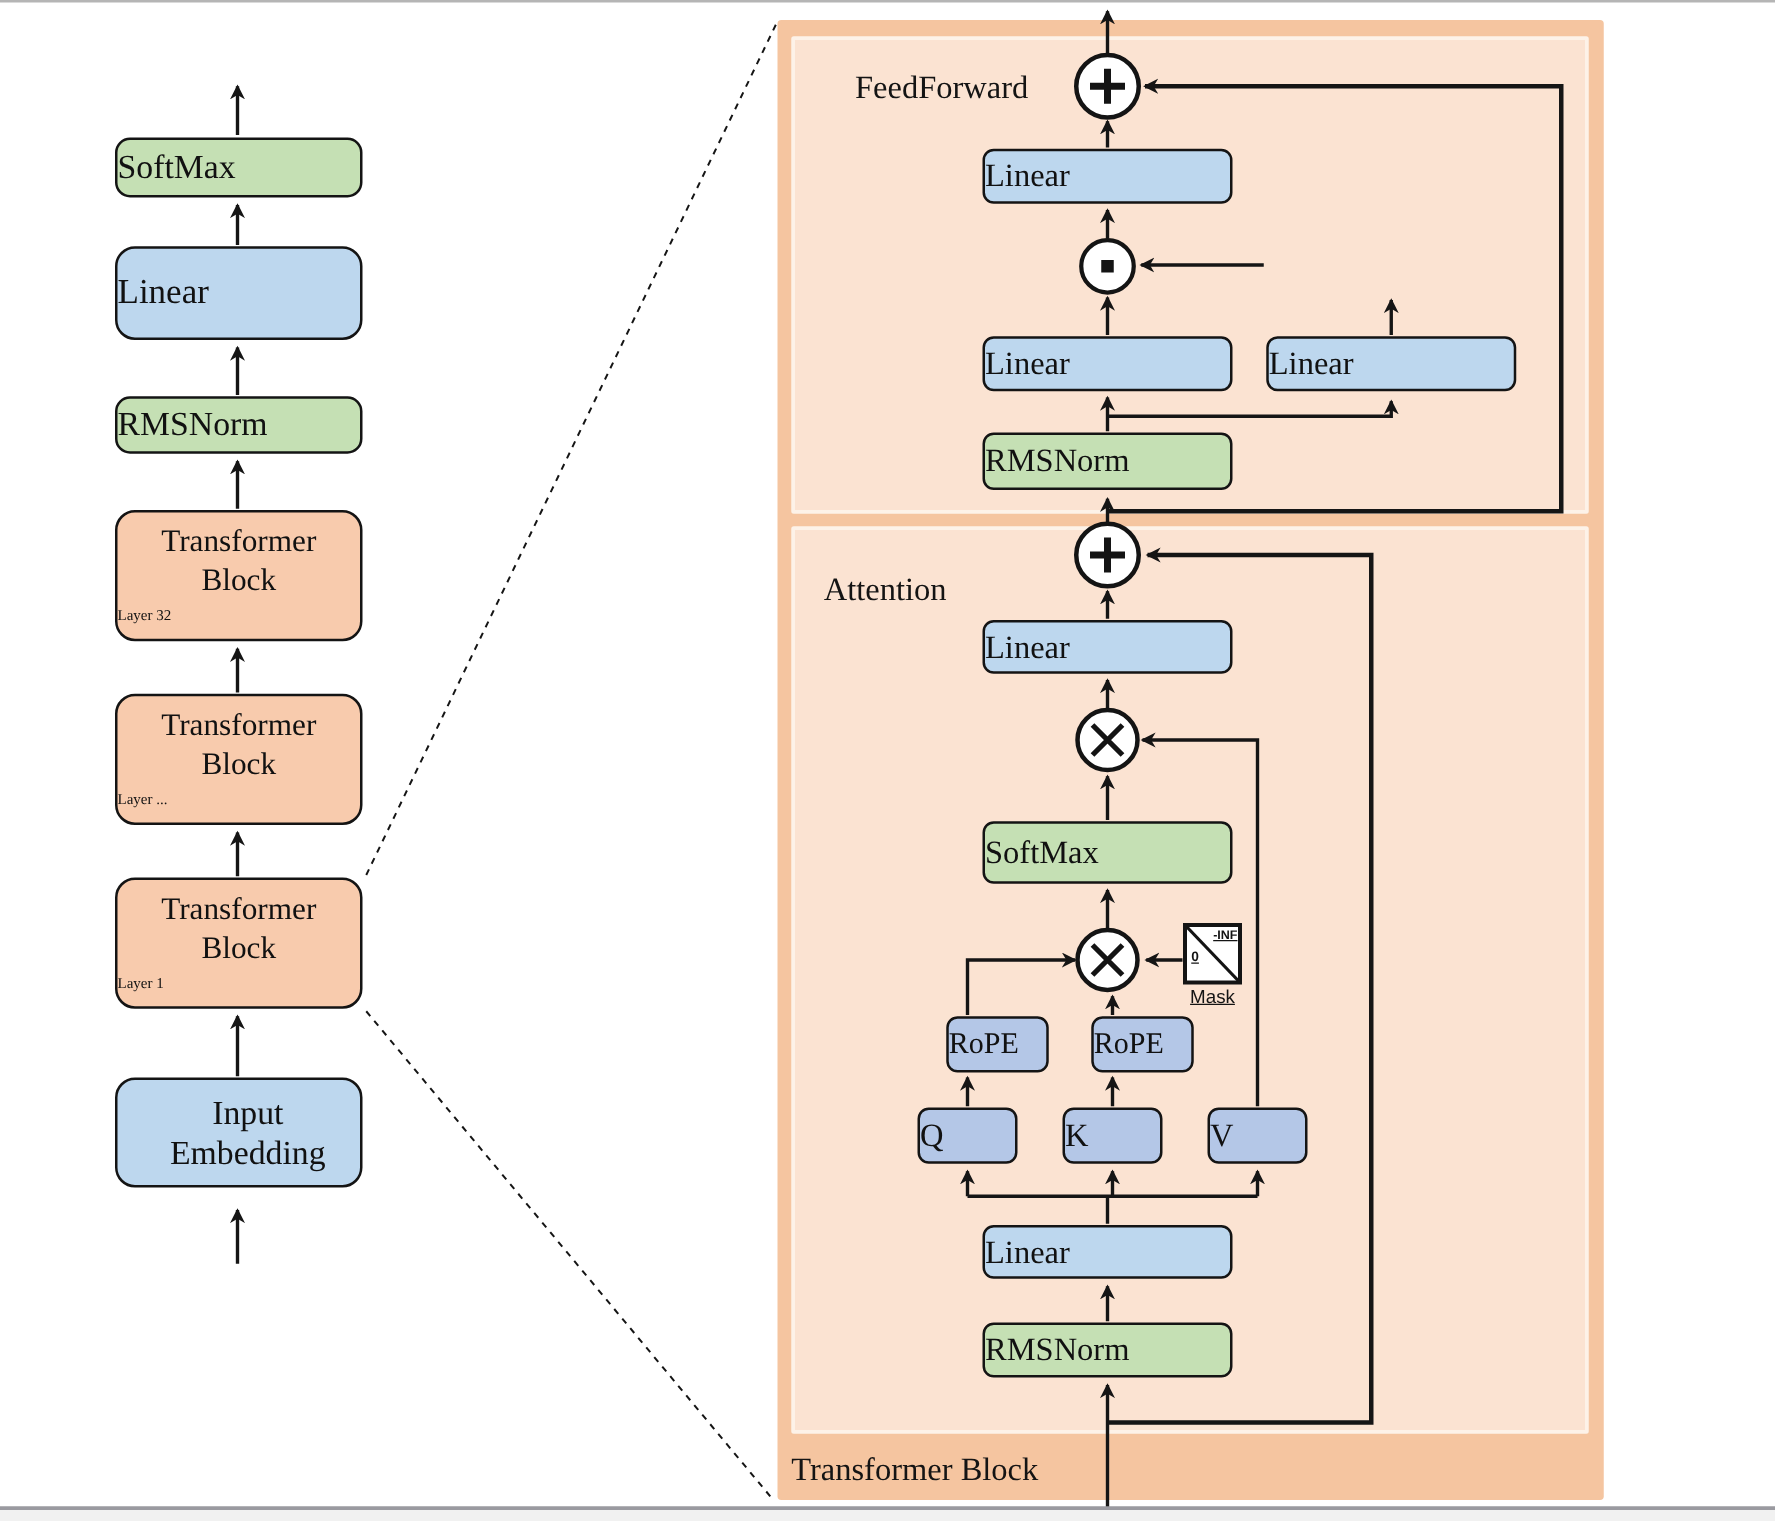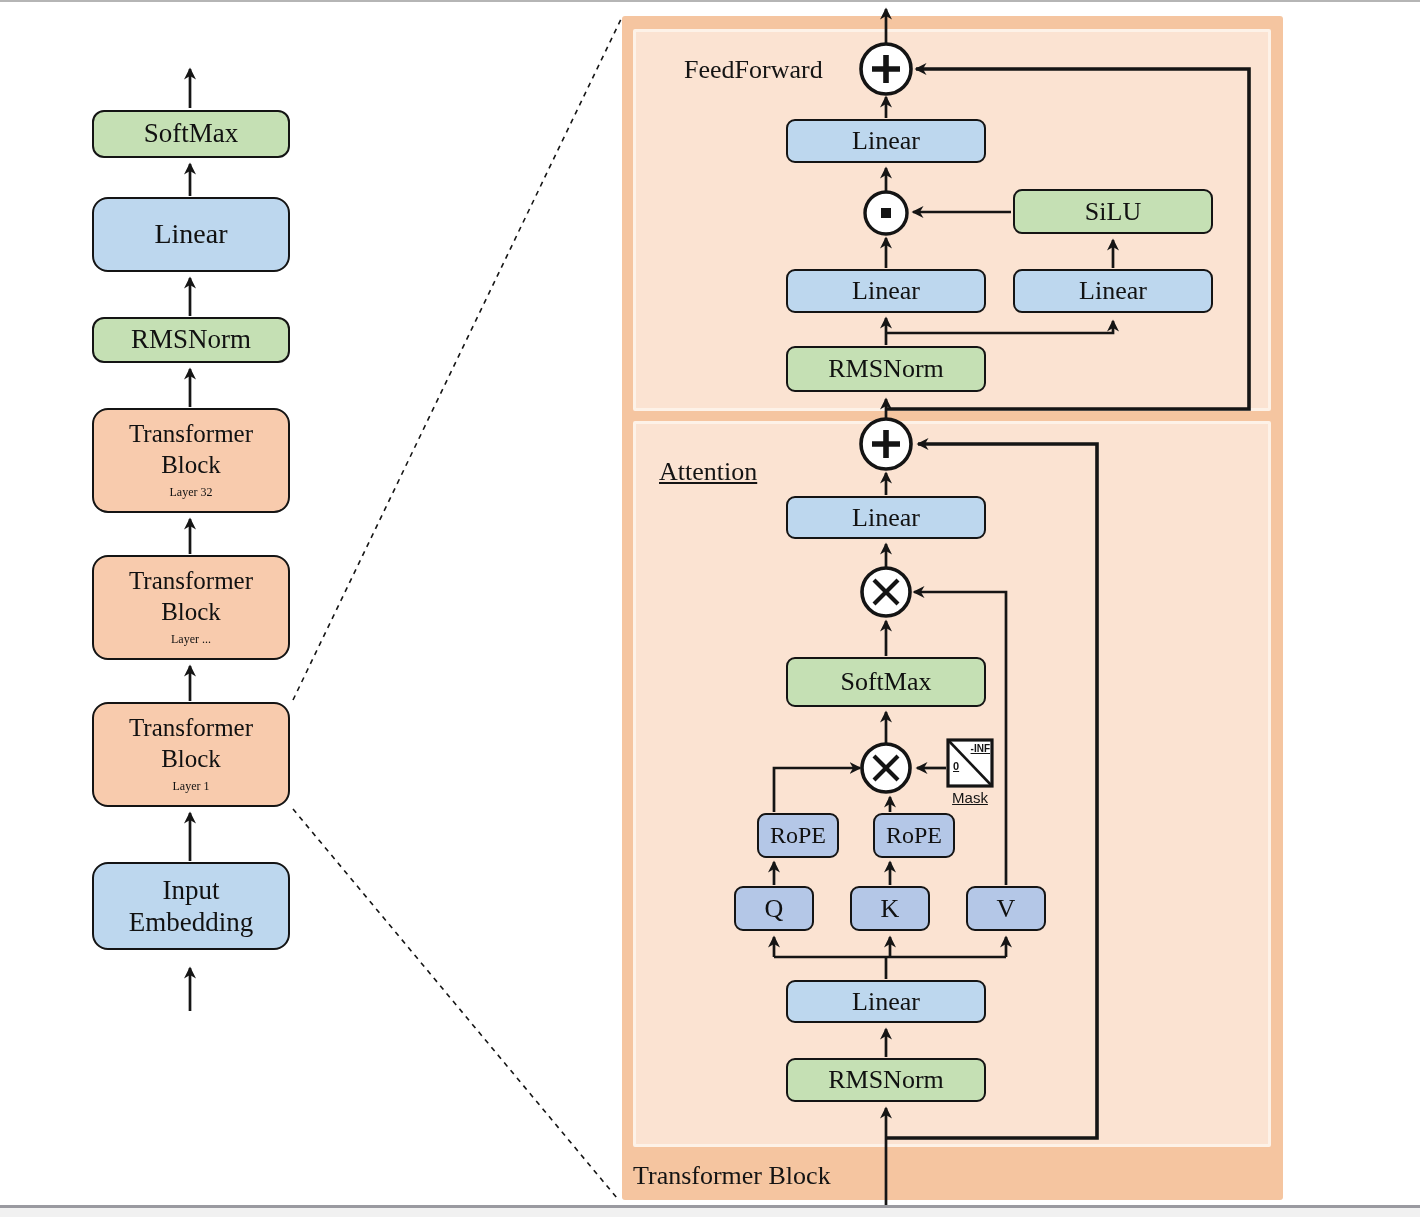--- a/index.html
+++ b/index.html
@@ -10,21 +10,21 @@
   .chrome-bottom-bar{position:absolute;left:0;top:1208px;width:1420px;height:9px;background:#f1f1f1;}
 
   .panel{position:absolute;box-sizing:border-box;}
   #panel-outer{left:622px;top:16px;width:661px;height:1184px;border-radius:3px;}
   #panel-ff{left:633px;top:29px;width:638px;height:382px;border:3px solid #fdf2e8;border-radius:2px;}
   #panel-att{left:633px;top:421px;width:638px;height:726px;border:3px solid #fdf2e8;border-radius:2px;}
 
   svg.wires{position:absolute;left:0;top:0;pointer-events:none;}
 
   .box{position:absolute;box-sizing:border-box;border:2.4px solid #141414;
-       display:flex;flex-direction:column;align-items:center;justify-content:center;
+       display:flex;flex-direction:column;align-items:flex-start;justify-content:center;
        text-align:center;line-height:1.15;}
   .r9{border-radius:9px;} .r12{border-radius:12px;} .r16{border-radius:16px;}
   .f26{font-size:26px;} .f27{font-size:27px;} .f28{font-size:28px;} .f24{font-size:24px;margin-left:24px;}
   .blocktitle{font-size:25px;line-height:31px;padding:0 30px;}
   .blocksub{font-size:12px;line-height:22px;margin-top:1px;}
   .wraptight{padding:0 42px;line-height:32px;}
 
   .seclabel{position:absolute;font-size:26px;color:#141414;}
   .masktext{position:absolute;font-family:"Liberation Sans",sans-serif;color:#141414;text-decoration:underline;}
 </style>
@@ -113,21 +113,21 @@
       <circle cx="886" cy="768" r="24" fill="#ffffff" stroke="#141414" stroke-width="3.6"></circle>
       <path d="M874,756 L898,780 M898,756 L874,780" stroke="#141414" stroke-width="4.2" fill="none"></path>
     </g>
     <g>
       <rect x="948" y="740" width="44" height="46" fill="#ffffff" stroke="#141414" stroke-width="3.2"></rect>
       <path d="M948,740 L992,786" stroke="#141414" stroke-width="2.6" fill="none"></path>
     </g>
   </svg>
 
   <div class="seclabel" style="left:684px;top:55px;">FeedForward</div>
-  <div class="seclabel" style="left:659px;top:457px;text-decoration:underline;">Attention</div>
+  <div class="seclabel" style="left:659px;top:457px;">Attention</div>
   <div class="seclabel" style="left:633px;top:1161px;">Transformer Block</div>
 
   <div class="masktext" style="left:960px;top:743px;width:30px;text-align:right;font-size:10px;font-weight:bold;">-INF</div>
   <div class="masktext" style="left:953px;top:760px;font-size:11px;font-weight:bold;">0</div>
   <div class="masktext" style="left:942px;top:789px;width:56px;text-align:center;font-size:15px;">Mask</div>
 
   <div class="box r12 f27" style="left:92px;top:110px;width:198px;height:48px;background:#c5e0b4;">
     <span>SoftMax</span>
   </div>
   <div class="box r16 f28" style="left:92px;top:197px;width:198px;height:75px;background:#bdd7ee;">
@@ -148,23 +148,20 @@
     <div class="blocktitle">Transformer Block</div>
     <div class="blocksub">Layer 1</div>
   </div>
   <div class="box r16 f27" style="left:92px;top:862px;width:198px;height:88px;background:#bdd7ee;">
     <div class="wraptight">Input Embedding</div>
   </div>
 
   <div class="box r9 f26" style="left:786px;top:119px;width:200px;height:44px;background:#bdd7ee;">
     <span>Linear</span>
   </div>
-  <div class="box r9 f26" style="left:1013px;top:189px;width:200px;height:45px;background:#c5e0b4;">
-    <span>SiLU</span>
-  </div>
   <div class="box r9 f26" style="left:786px;top:269px;width:200px;height:44px;background:#bdd7ee;">
     <span>Linear</span>
   </div>
   <div class="box r9 f26" style="left:1013px;top:269px;width:200px;height:44px;background:#bdd7ee;">
     <span>Linear</span>
   </div>
   <div class="box r9 f26" style="left:786px;top:346px;width:200px;height:46px;background:#c5e0b4;">
     <span>RMSNorm</span>
   </div>
 

